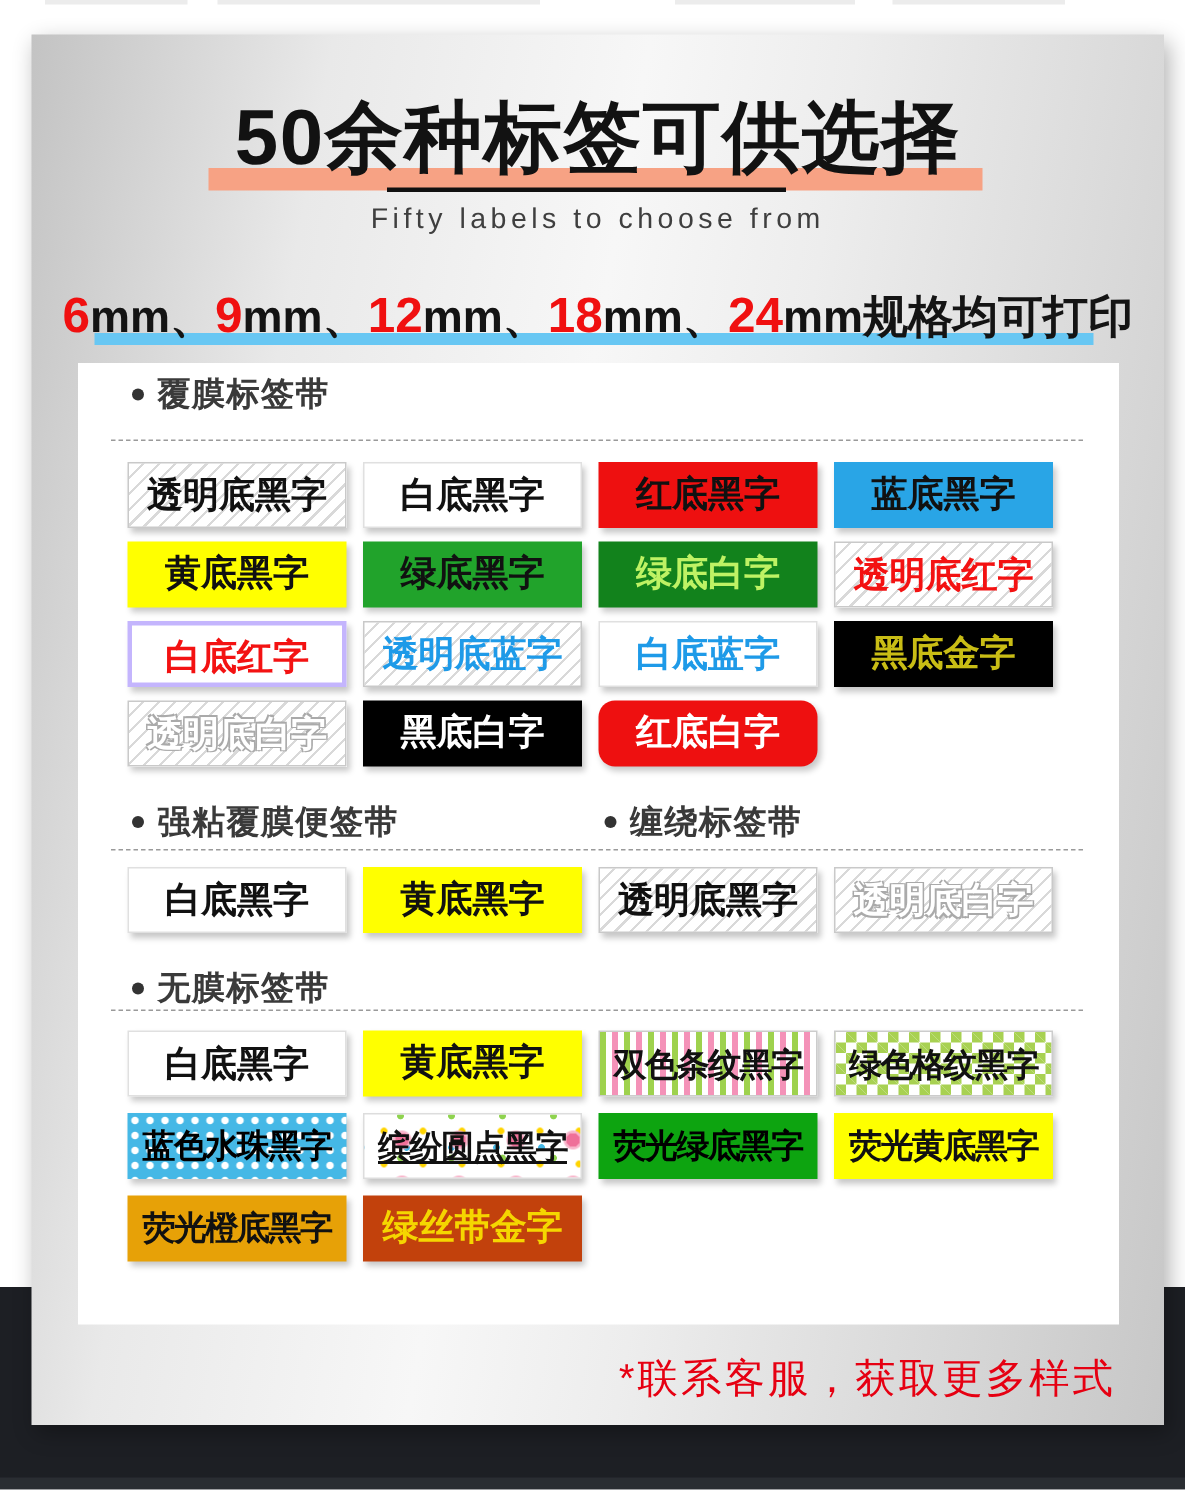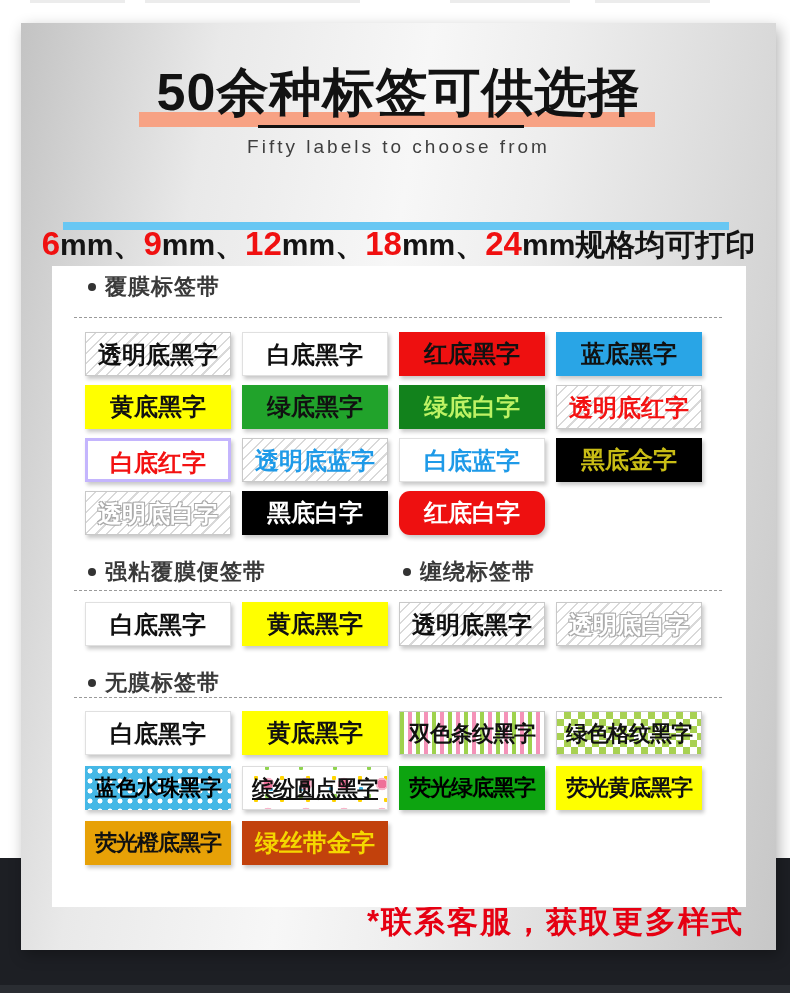--- a/index.html
+++ b/index.html
@@ -31,28 +31,28 @@
     font-size:52px;font-weight:bold;color:#121212;letter-spacing:1px;line-height:54px;z-index:3;
   }
   .peach-bar{position:absolute;left:118px;top:89px;width:516px;height:15px;background:#f7a284;z-index:2;}
   .title-underline{position:absolute;left:237px;top:102px;width:266px;height:3px;background:#111;z-index:4;}
   .subtitle{
     position:absolute;left:0;top:113px;width:100%;text-align:center;
     font-size:19px;color:#3f3f3f;letter-spacing:3px;z-index:3;
   }
   .spec-line{
     position:absolute;left:0;top:170px;width:100%;text-align:center;
-    font-size:30px;font-weight:bold;color:#141414;line-height:34px;z-index:3;white-space:nowrap;margin-top:34px;
+    font-size:30px;font-weight:bold;color:#141414;line-height:34px;z-index:3;white-space:nowrap;
   }
   .spec-line .spec-red{color:#f01010;font-size:33px;}
   .spec-line .spec-dark{color:#141414;}
   .spec-bar{position:absolute;left:42px;top:199px;width:666px;height:8px;background:#68c7f3;z-index:2;}
 
   
-  .panel{position:absolute;left:31px;top:219px;width:694px;height:641px;background:#ffffff;z-index:3;margin-top:24px;}
+  .panel{position:absolute;left:31px;top:219px;width:694px;height:641px;background:#ffffff;z-index:3;}
 
   .sec-header{
     position:absolute;font-size:22px;font-weight:bold;color:#3a3a3a;letter-spacing:1px;height:26px;line-height:26px;white-space:nowrap;
   }
   .bullet{display:inline-block;width:8px;height:8px;border-radius:50%;background:#333;margin-right:9px;vertical-align:3px;}
   .dash-line{position:absolute;left:22px;width:648px;height:0;border-top:1px dashed #9a9a9a;}
 
   .grid{position:absolute;left:33px;display:flex;flex-direction:column;}
   #grid-0{top:66px;gap:9px;}
   #grid-1{top:336px;gap:9px;}
@@ -116,21 +116,21 @@
       radial-gradient(circle,#ffd400 2px,transparent 2.5px),
       radial-gradient(circle,#45b8e6 2px,transparent 2.5px),
       radial-gradient(circle,#8fd34f 2px,transparent 2.5px);
     background-size:38px 30px,26px 22px,30px 26px,34px 28px;
     background-position:6px 2px,0 0,13px 9px,7px 15px;
     border:1px solid #ddd;color:#111;text-decoration:underline;
   }
 
   .footer-note{
     position:absolute;top:878px;right:32px;
-    font-size:31px;font-weight:bold;color:#e60012;letter-spacing:2px;white-space:nowrap;
+    font-size:27px;font-weight:normal;color:#e60012;letter-spacing:2px;white-space:nowrap;
   }
 </style>
 </head>
 <body>
 
 <div class="top-dash td1"></div>
 <div class="top-dash td2"></div>
 <div class="top-dash td3"></div>
 <div class="top-dash td4"></div>
 

